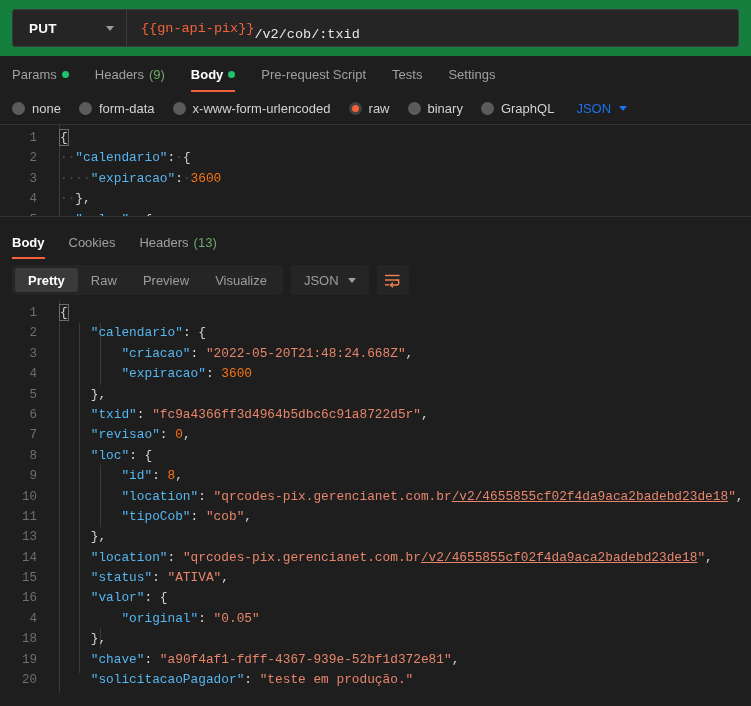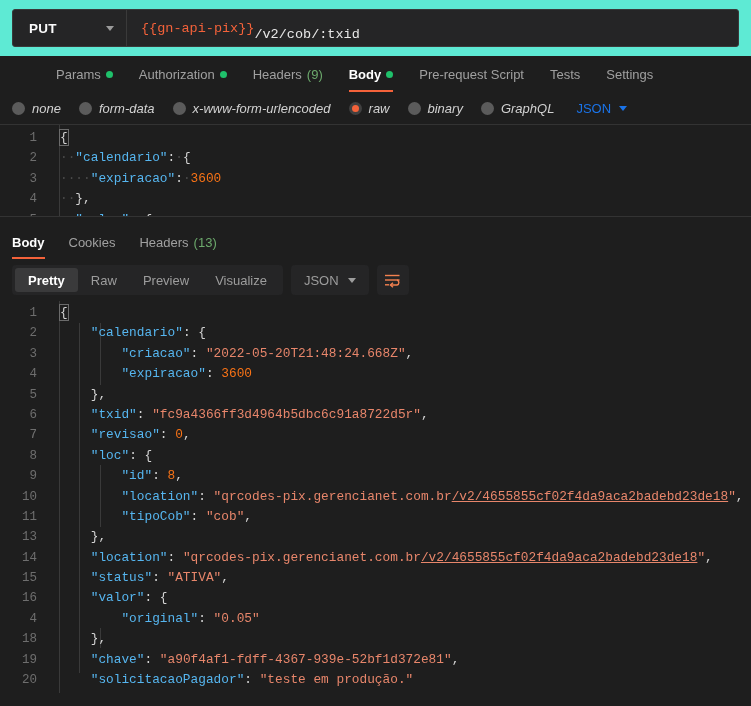--- a/index.html
+++ b/index.html
@@ -10,21 +10,21 @@
     overflow: hidden;
   }
   body { color: #c8c8c8; }
 
   
   .urlbar {
     height: 56px;
     display: flex;
     align-items: center;
     padding: 0 12px;
-    background: #5eead4;
+    background: #15803d;
   }
   .urlbox {
     flex: 1;
     display: flex;
     align-items: stretch;
     height: 38px;
     border: 1px solid #3a3a3a;
     border-radius: 3px;
     background: #252526;
     overflow: hidden;
@@ -78,21 +78,21 @@
     height: 36px;
     display: flex;
     align-items: center;
     gap: 5px;
     padding: 0 13px;
     font-size: 13px;
     color: #a0a0a0;
     cursor: pointer;
     white-space: nowrap;
   }
-  .req-tab:first-child { padding-left: 0; margin-left: 44px; }
+  .req-tab:first-child { padding-left: 0; }
   .req-tab.active { color: #ffffff; font-weight: bold; }
   .req-tab.active::after {
     content: "";
     position: absolute;
     left: 13px; right: 13px; bottom: 0;
     height: 2px;
     background: #f4623a;
   }
   .req-tab:first-child.active::after { left: 0; }
   .dot {
@@ -114,21 +114,20 @@
   }
   .radio-item {
     display: flex;
     align-items: center;
     gap: 7px;
     padding-right: 18px;
     font-size: 13px;
     color: #d2d2d2;
     cursor: pointer;
     white-space: nowrap;
-    font-style: italic;
   }
   .radio {
     width: 13px; height: 13px;
     border-radius: 50%;
     background: #5b5b5b;
     flex: none;
     position: relative;
   }
   .radio.on { background: #404040; }
   .radio.on::after {
@@ -317,24 +316,20 @@
     <div class="url-input">
       <span class="var-token">{{gn-api-pix}}</span>
         <span class="url-rest">/v2/cob/:txid</span>
     </div>
   </div>
 </div>
 
 <div class="req-tabs" id="req-tabs">
     <div class="req-tab">
       <span>Params</span>
-      <span class="dot"></span>
-    </div>
-    <div class="req-tab">
-      <span>Authorization</span>
       <span class="dot"></span>
     </div>
     <div class="req-tab">
       <span>Headers</span>
       <span class="count">(9)</span>
     </div>
     <div class="req-tab active">
       <span>Body</span>
       <span class="dot"></span>
     </div>

